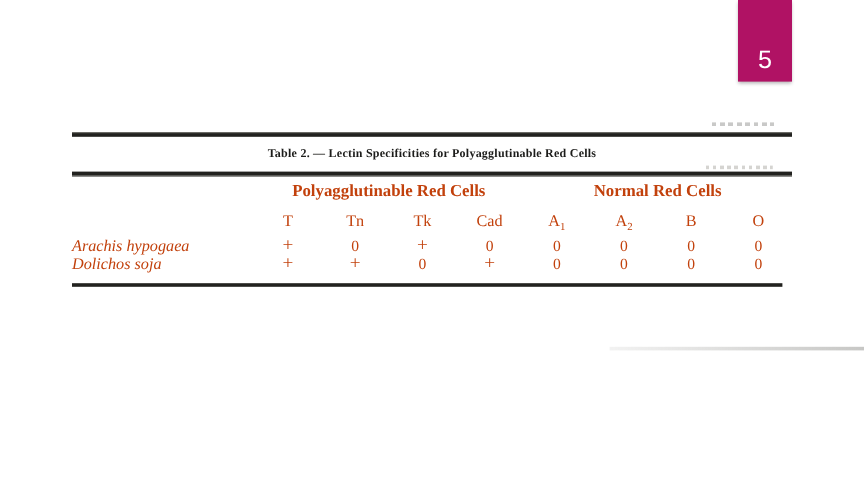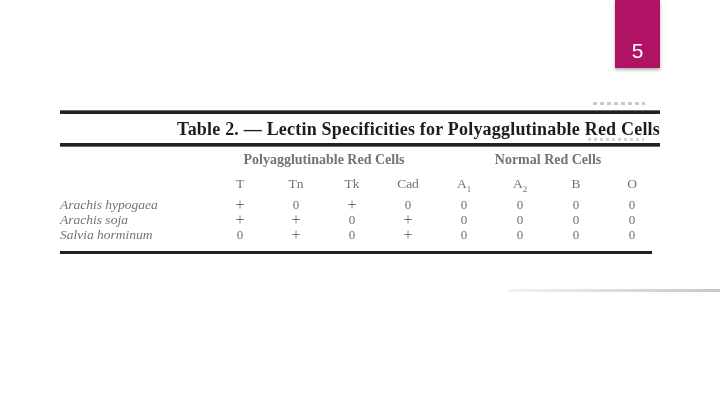--- a/index.html
+++ b/index.html
@@ -40,34 +40,34 @@
     position: absolute;
     left: 60px; top: 104px;
     width: 600px;
   }
   .rule { background: #22221f; }
   .rule-top { height: 3px; margin-top: 6px; border-top: 1px solid #6b6b66; box-sizing: content-box; }
   .rule-mid { height: 3px; border-bottom: 1px solid #6b6b66; }
   .rule-bottom { height: 3px; width: 592px; margin-top: 9px; }
 
   .table-title {
-    text-align: right;
+    text-align: center;
     font-weight: bold;
-    font-size: 18px;
+    font-size: 10px;
     line-height: 20px;
     padding: 5px 0 4px 0;
     letter-spacing: 0.2px;
   }
 
   table.lectin-table {
     border-collapse: collapse;
     table-layout: fixed;
     width: 600px;
     margin-top: 2px;
-    color: #737373;
+    color: #c2410c;
   }
   col.c-label { width: 152px; }
   col.c-data  { width: 56px; }
   th, td { padding: 0; margin: 0; }
 
   .group-th {
     font-weight: bold;
     font-size: 14px;
     text-align: center;
     height: 21px;
@@ -171,33 +171,22 @@
             <td class="cell plus">+</td>
             <td class="cell">0</td>
             <td class="cell plus">+</td>
             <td class="cell">0</td>
             <td class="cell">0</td>
             <td class="cell">0</td>
             <td class="cell">0</td>
             <td class="cell">0</td>
           </tr>
           <tr>
-            <td class="row-label">Arachis soja</td>
-            <td class="cell plus">+</td>
-            <td class="cell plus">+</td>
-            <td class="cell">0</td>
-            <td class="cell plus">+</td>
-            <td class="cell">0</td>
-            <td class="cell">0</td>
-            <td class="cell">0</td>
-            <td class="cell">0</td>
-          </tr>
-          <tr>
-            <td class="row-label">Salvia horminum</td>
-            <td class="cell">0</td>
+            <td class="row-label">Dolichos soja</td>
+            <td class="cell plus">+</td>
             <td class="cell plus">+</td>
             <td class="cell">0</td>
             <td class="cell plus">+</td>
             <td class="cell">0</td>
             <td class="cell">0</td>
             <td class="cell">0</td>
             <td class="cell">0</td>
           </tr>
         </tbody>
     </table>

